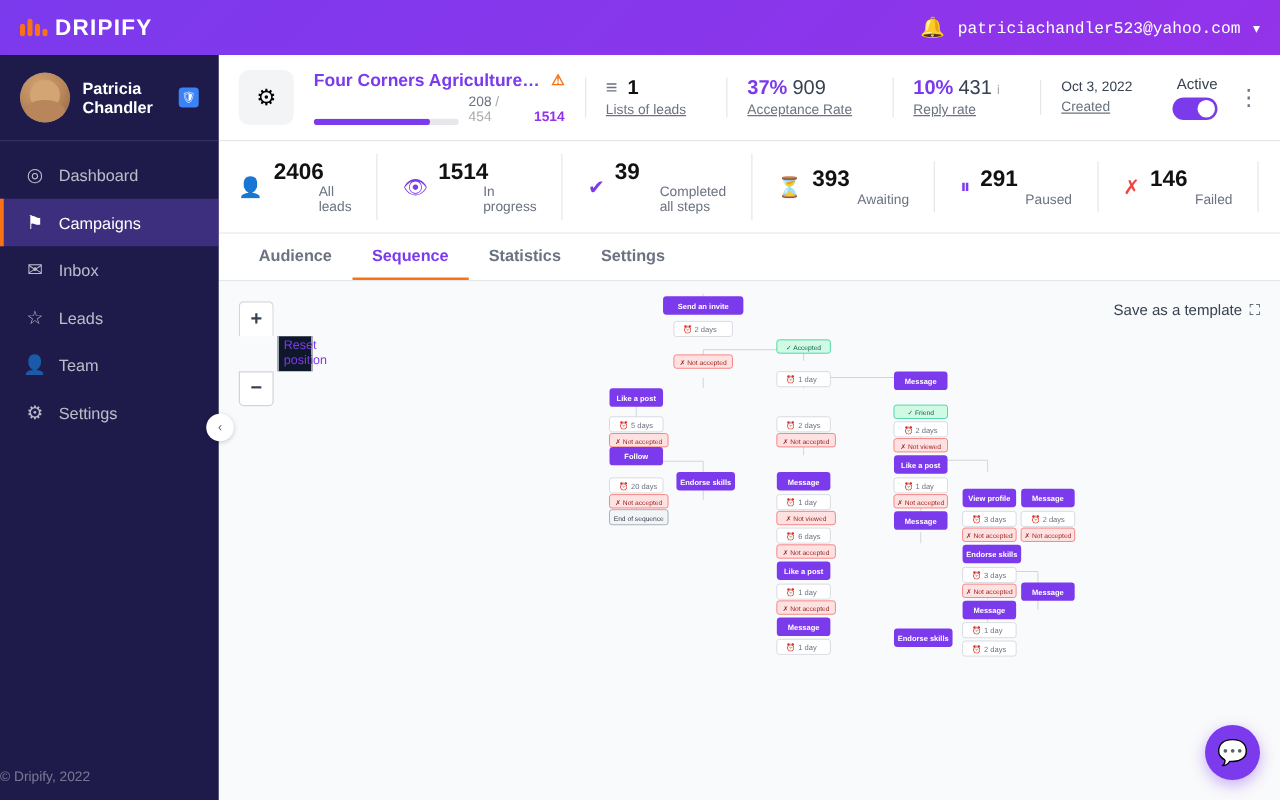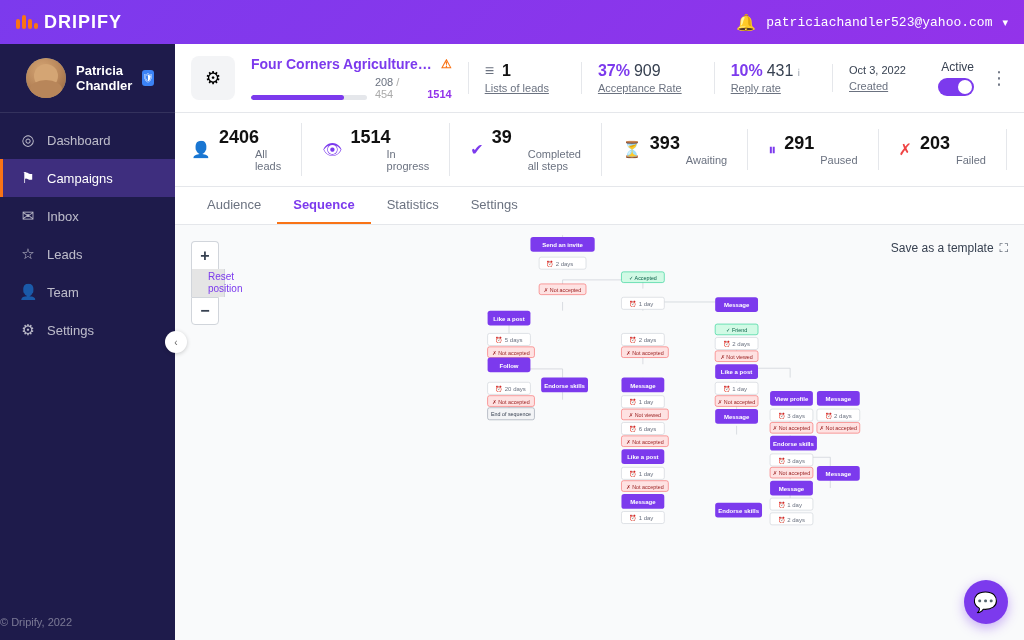--- a/index.html
+++ b/index.html
@@ -58,21 +58,21 @@
       background: #1e1b4b;
       display: flex;
       flex-direction: column;
       flex-shrink: 0;
       position: relative;
     }
     .sidebar-profile {
       display: flex;
       align-items: center;
       gap: 10px;
-      padding: 14px 26px;
+      padding: 14px 16px;
       border-bottom: 1px solid rgba(255,255,255,0.1);
     }
     .avatar {
       width: 40px;
       height: 40px;
       border-radius: 50%;
       background: #888;
       overflow: hidden;
       flex-shrink: 0;
       position: relative;
@@ -282,21 +282,21 @@
       padding: 0 16px;
       border-bottom: 1px solid #e5e7eb;
       flex-shrink: 0;
     }
     .tab {
       padding: 10px 16px;
       font-size: 13px;
       color: #6b7280;
       cursor: pointer;
       border-bottom: 2px solid transparent;
-      font-weight: 400;
+      font-weight: 700;
     }
     .tab.active {
       color: #7c3aed;
       border-bottom-color: #f97316;
       font-weight: 600;
     }
 
     
     .sequence-area {
       flex: 1;
@@ -325,28 +325,29 @@
       font-size: 16px;
       color: #374151;
       font-weight: 600;
     }
     .ctrl-btn:first-child { border-radius: 4px 4px 0 0; border-bottom: none; }
     .ctrl-btn:last-child { border-radius: 0 0 4px 4px; }
     .reset-pos {
       font-size: 10px;
       color: #7c3aed;
       text-align: center;
-      padding: 2px 16px;
+      padding: 2px 4px;
       cursor: pointer;
-      background: #e5e5e5;
+      background: #0f172a;
       border: 1px solid #d1d5db;
       border-top: none;
       border-bottom: none;
       width: 28px;
       line-height: 1.2;
+      margin-left: 31px;
     }
 
     .save-template {
       position: absolute;
       right: 16px;
       top: 16px;
       display: flex;
       align-items: center;
       gap: 6px;
       font-size: 12px;
@@ -543,21 +544,21 @@
       <div class="mini-stat">
         <span class="mini-stat-icon">⏸</span>
         <div>
           <div class="mini-stat-val">291</div>
           <div class="mini-stat-label">Paused</div>
         </div>
       </div>
       <div class="mini-stat">
         <span class="mini-stat-icon" style="color:#ef4444;">✗</span>
         <div>
-          <div class="mini-stat-val">203</div>
+          <div class="mini-stat-val">146</div>
           <div class="mini-stat-label">Failed</div>
         </div>
       </div>
       <div class="mini-stat">
         <span class="mini-stat-icon" style="color:#ef4444;">⊘</span>
         <div>
           <div class="mini-stat-val">0</div>
           <div class="mini-stat-label">Blacklisted</div>
         </div>
       </div>

